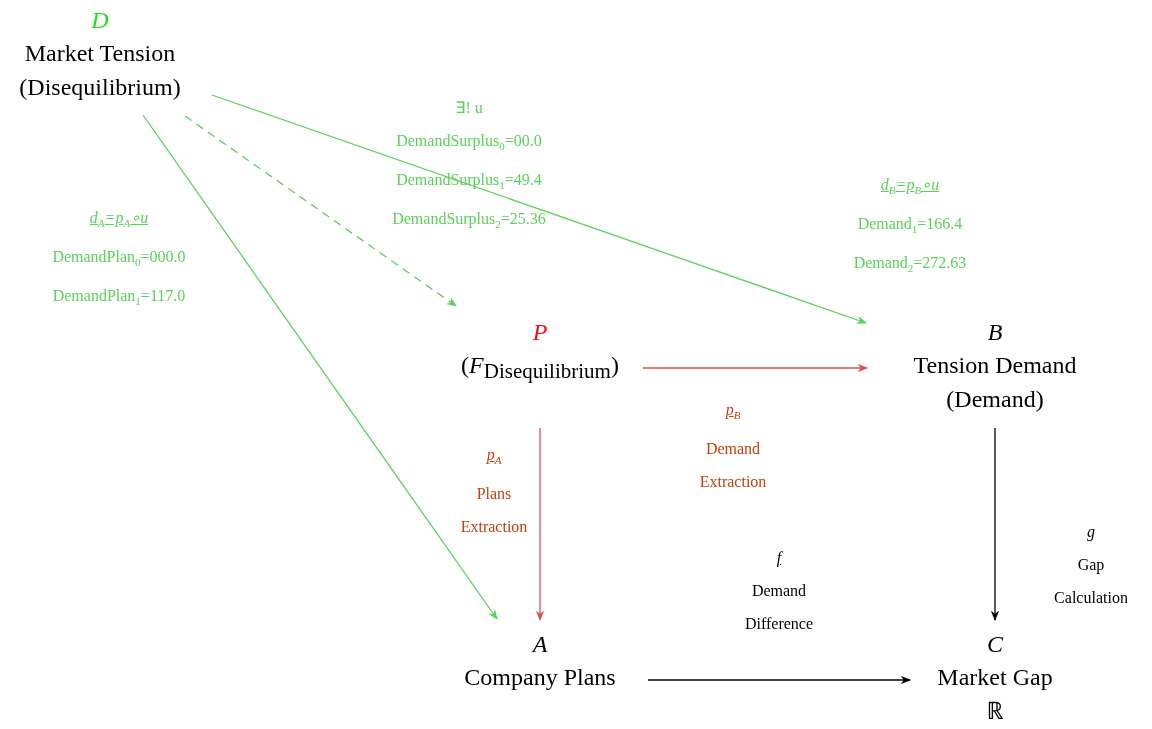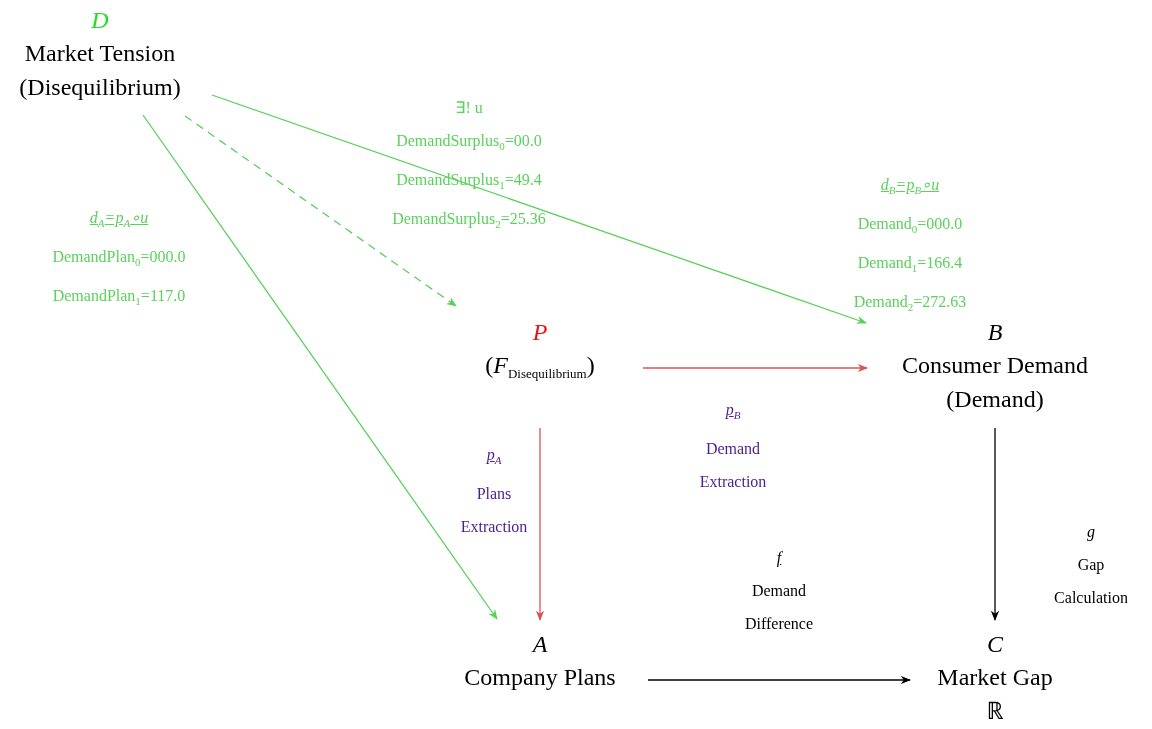--- a/index.html
+++ b/index.html
@@ -2,30 +2,30 @@
 <html><head>
 <meta charset="utf-8">
 <style>
   html, body { margin: 0; padding: 0; background: #ffffff; }
   body { width: 1152px; height: 729px; position: relative; overflow: hidden;
          font-family: "DejaVu Serif", "Liberation Serif", serif; color: #000; }
   #edges { position: absolute; left: 0; top: 0; width: 1152px; height: 729px; }
   .node { position: absolute; text-align: center; white-space: nowrap; transform: translateX(-50%); }
   .node .sym { font-style: italic; font-size: 24px; line-height: 32px; font-family: "Liberation Serif", serif; }
   .node .line { font-size: 24px; line-height: 34px; font-family: "Liberation Serif", serif; }
-  .node .line sub { font-size: 13px; font-style: normal; vertical-align: -5px; }
+  .node .line sub { font-size: 21px; font-style: normal; vertical-align: -5px; }
   .node .line i { font-style: italic; }
   .label { position: absolute; text-align: center; white-space: nowrap; transform: translateX(-50%);
            font-family: "Liberation Serif", serif; font-size: 16px; }
   .label .l { line-height: 33px; }
   .label .l.sym { font-style: italic; text-decoration: underline; }
   .label sub { font-size: 11px; vertical-align: -4px; }
   .label .l.sym sub { font-style: italic; }
   .green { color: #5bd15b; }
-  .red { color: #4c1d95; }
+  .red { color: #c2410c; }
   .black { color: #000; }
   .dgreen { color: #22dd22; }
   .dred { color: #ee1111; }
 </style>
 </head>
 <body>
 
 <svg id="edges" xmlns="http://www.w3.org/2000/svg">
   <defs>
     <marker id="ah-green" viewBox="0 0 10 10" refX="9" refY="5" markerWidth="8" markerHeight="8" orient="auto-start-reverse">
@@ -53,21 +53,21 @@
   <div class="line">(Disequilibrium)</div>
 </div>
 
 <div class="node" style="left:540px; top:316px;">
   <div class="sym dred">P</div>
   <div class="line"><span>(</span><i>F</i><sub>Disequilibrium</sub><span>)</span></div>
 </div>
 
 <div class="node" style="left:995px; top:316px;">
   <div class="sym">B</div>
-  <div class="line">Consumer Demand</div>
+  <div class="line">Tension Demand</div>
   <div class="line">(Demand)</div>
 </div>
 
 <div class="node" style="left:540px; top:628px;">
   <div class="sym">A</div>
   <div class="line">Company Plans</div>
 </div>
 
 <div class="node" style="left:995px; top:628px;">
   <div class="sym">C</div>
@@ -83,21 +83,20 @@
 </div>
 
 <div class="label green" style="left:119px; top:201px;">
   <div class="l sym"><span>d</span><sub>A</sub><span>=p</span><sub>A</sub><span>∘u</span></div>
   <div class="l"><span>DemandPlan</span><sub>0</sub><span>=000.0</span></div>
   <div class="l"><span>DemandPlan</span><sub>1</sub><span>=117.0</span></div>
 </div>
 
 <div class="label green" style="left:910px; top:168px;">
   <div class="l sym"><span>d</span><sub>B</sub><span>=p</span><sub>B</sub><span>∘u</span></div>
-  <div class="l"><span>Demand</span><sub>0</sub><span>=000.0</span></div>
   <div class="l"><span>Demand</span><sub>1</sub><span>=166.4</span></div>
   <div class="l"><span>Demand</span><sub>2</sub><span>=272.63</span></div>
 </div>
 
 <div class="label red" style="left:474px; top:438px;margin-left:20px;">
   <div class="l sym"><span>p</span><sub>A</sub></div>
   <div class="l">Plans</div>
   <div class="l">Extraction</div>
 </div>
 

